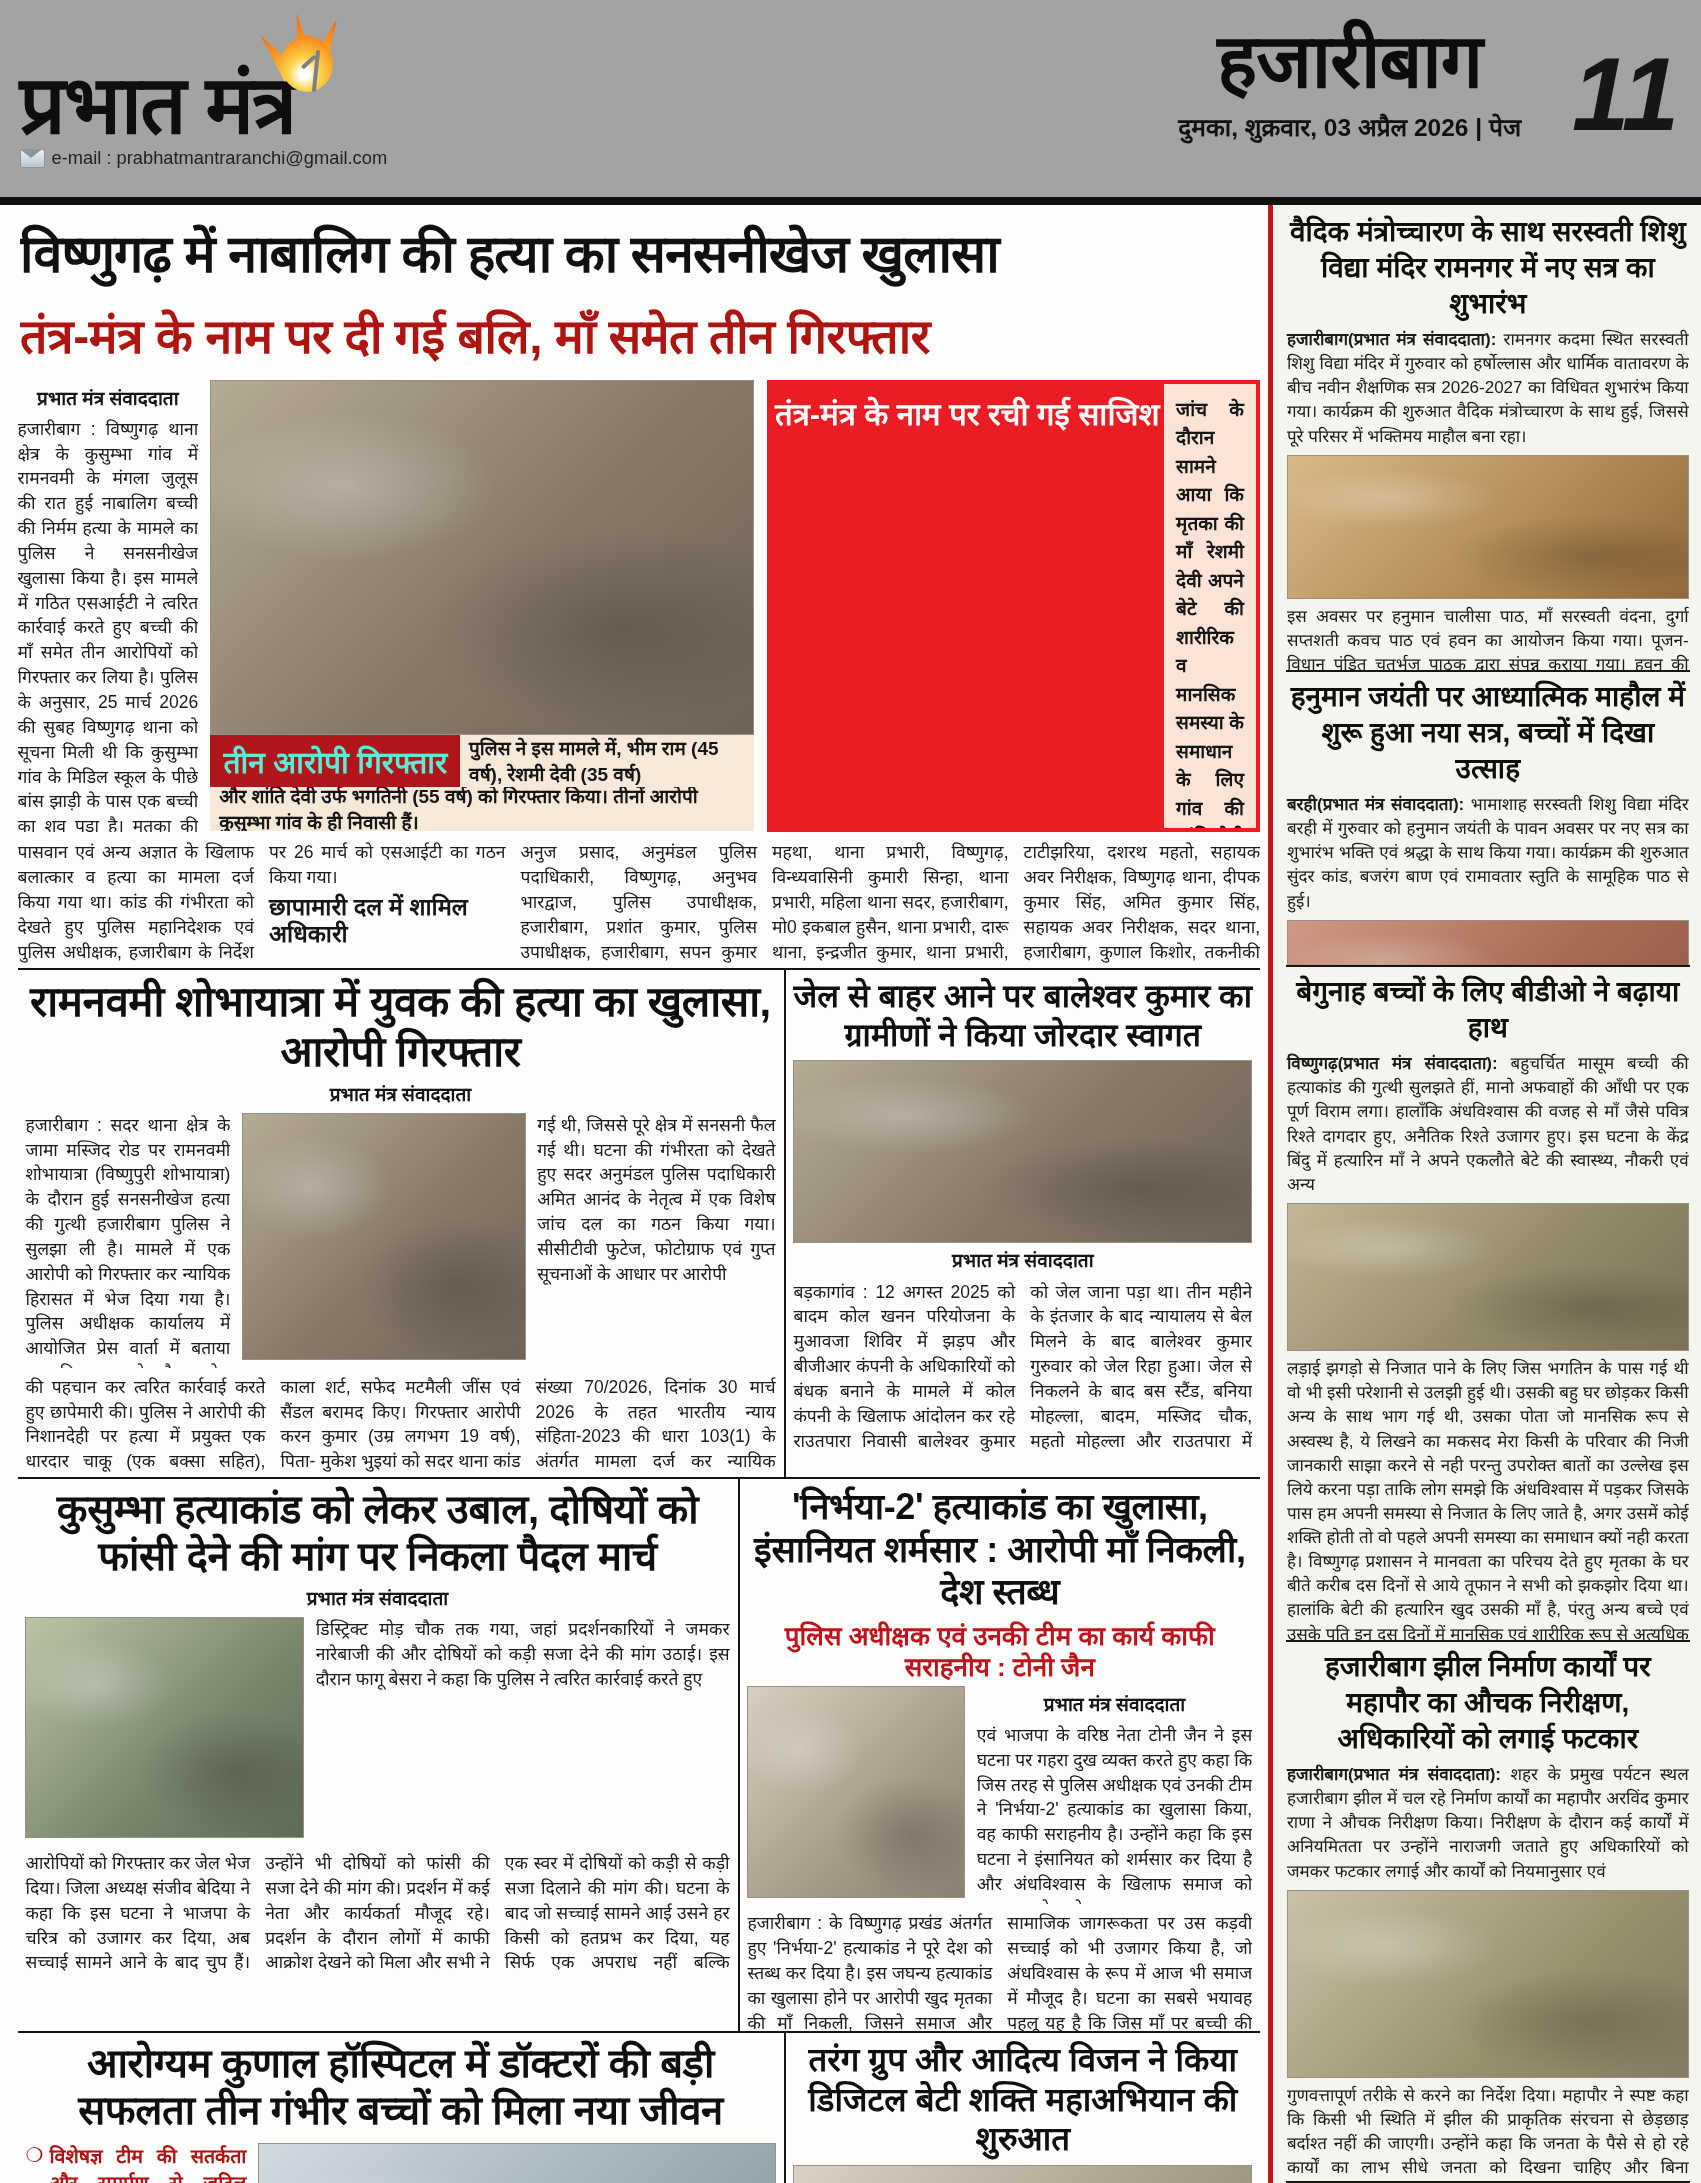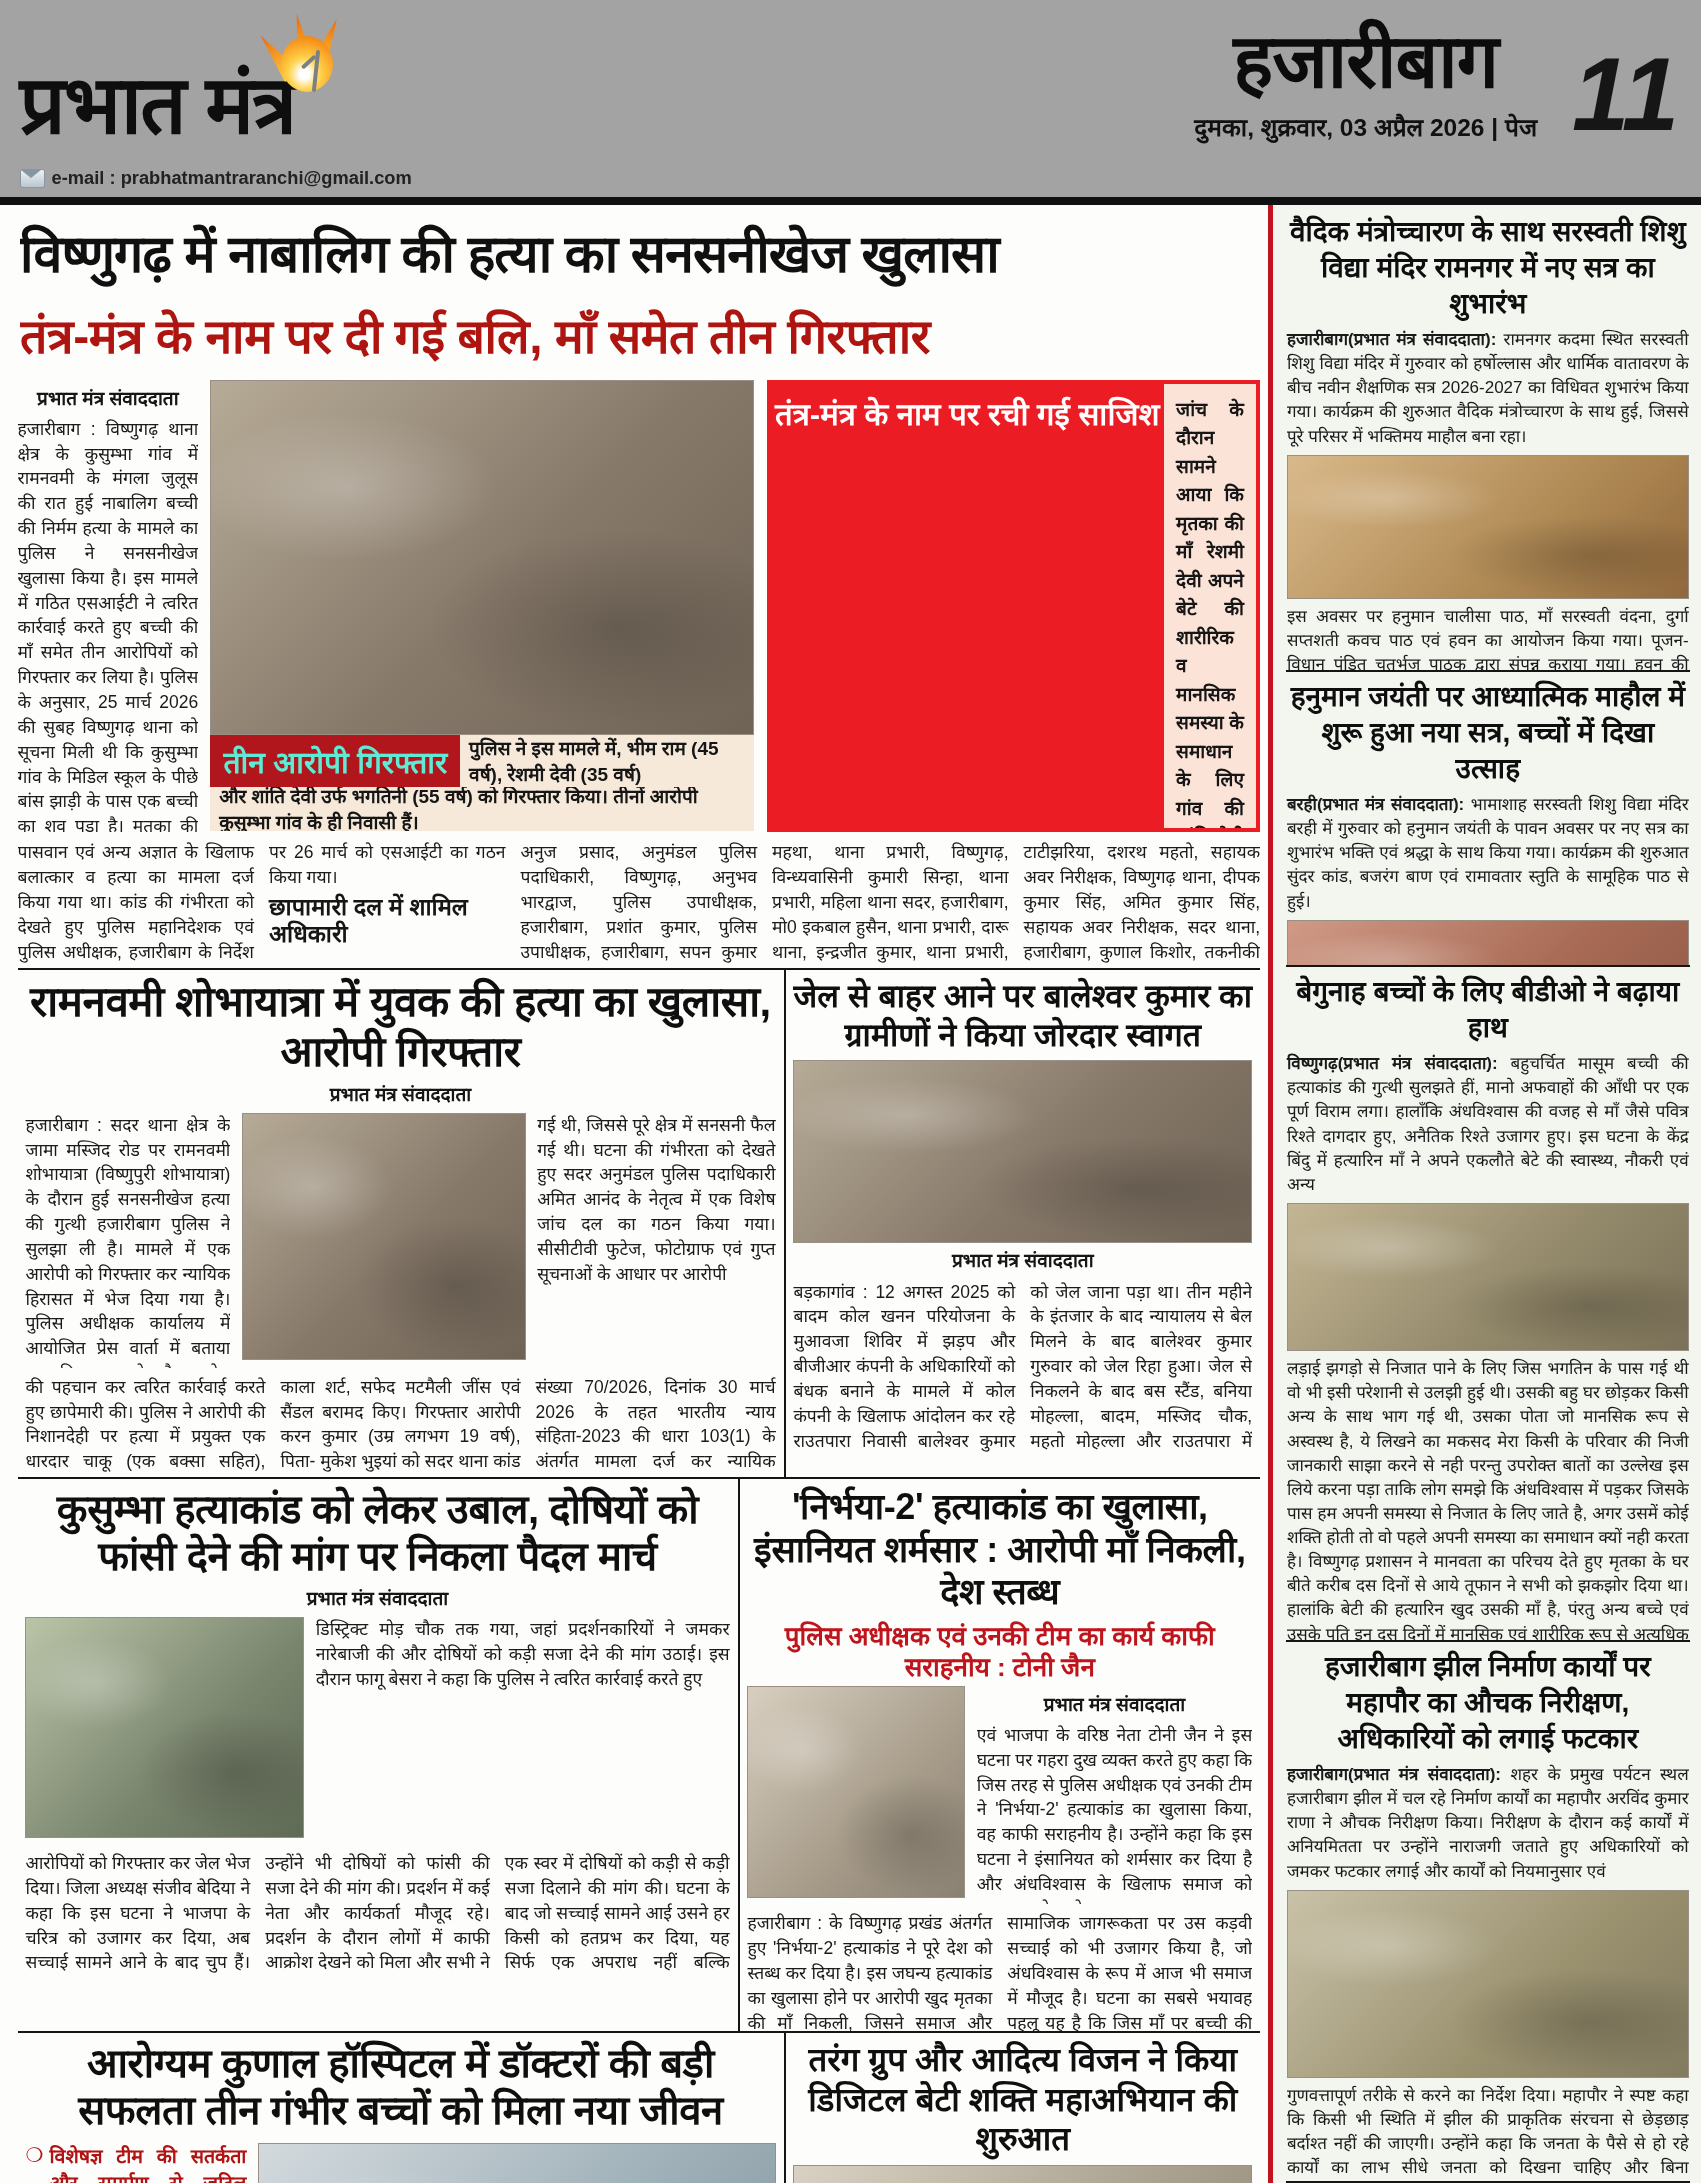--- a/index.html
+++ b/index.html
@@ -3,33 +3,33 @@
 <meta charset="utf-8">
 <style>
   *{box-sizing:border-box;margin:0;padding:0}
   html,body{margin:0;background:#e8e8e8}
   .page{position:relative;width:1701px;height:2682px;overflow:hidden;background:#fdfdfb;
         font-family:"Liberation Sans","DejaVu Sans",sans-serif;color:#161616}
   
   .masthead{position:relative;height:197px;padding:0 17.5px;background:#a3a3a3}
   .logo-wrap{position:absolute;left:19.6px;top:65px}
   .logo-title{font-size:81px;font-weight:900;letter-spacing:-1.7px;color:#0e0e0e;line-height:1}
-  .logo-email{margin-top:21px;font-size:18.3px;font-weight:700;color:#222;display:flex;align-items:center;gap:7px}
+  .logo-email{margin-top:1px;font-size:18.3px;font-weight:400;color:#222;display:flex;align-items:center;gap:7px}
   .env{display:inline-block;width:25px;height:19px;background:linear-gradient(#eef3f6,#b9c6cf);border:1.3px solid #8796a1;border-radius:2.6px;position:relative}
   .env:before{content:"";position:absolute;left:0.9px;top:0.9px;border-left:10.5px solid transparent;border-right:10.5px solid transparent;border-top:8.7px solid #8796a1}
   .sun{position:absolute;left:245px;top:-52px;width:92px;height:79px}
   .sun .ray{position:absolute;background:linear-gradient(#e86a10,#ffcf3f);clip-path:polygon(50% 0,100% 100%,0 100%)}
   .r1{left:2.6px;top:16.6px;width:19px;height:52px;transform:rotate(-38deg)}
   .r2{left:27px;top:0;width:20px;height:61px;transform:rotate(-10deg)}
   .r3{left:52px;top:4.4px;width:19px;height:55px;transform:rotate(22deg)}
   .sun .core{position:absolute;left:16.6px;top:23px;width:52px;height:56px;border-radius:50%;
      background:radial-gradient(circle at 45% 68%,#ffffff 0 10%,#ffd24a 34%,#f7941d 72%,#e86a10)}
   .sun .sprout{position:absolute;left:49px;top:37px;width:4.4px;height:42px;background:#7c8084;border-radius:2.6px;transform:rotate(6deg)}
   .sun .sprout:before{content:"";position:absolute;left:-7.9px;top:4.4px;width:4.4px;height:17.5px;background:#7c8084;border-radius:2.6px;transform:rotate(42deg)}
-  .mast-right{position:absolute;right:22px;top:24px;display:flex;align-items:flex-end;gap:20px}
+  .mast-right{position:absolute;right:22px;top:24px;display:flex;align-items:flex-end;gap:36px}
   .mast-mid{text-align:center}
   .edition{font-size:75px;font-weight:900;letter-spacing:-0.9px;line-height:1;color:#0c0c0c}
   .dateline{margin-top:11.4px;font-size:24.5px;font-weight:800;color:#111}
   .pageno{font-size:103px;line-height:.95;font-weight:900;font-style:italic;color:#161616;padding-left:15px}
   .mast-rule{height:7.9px;background:#111}
   
   .content{display:flex;height:2415px;overflow:hidden}
   .main-left{width:1268px;padding:2.6px 7.9px 0 17.5px;overflow:hidden}
   .sidebar{flex:1;border-left:5.2px solid #c2131f;background:#f2f6ef;padding:1.7px 11.4px 0 13px;overflow:hidden}
   

